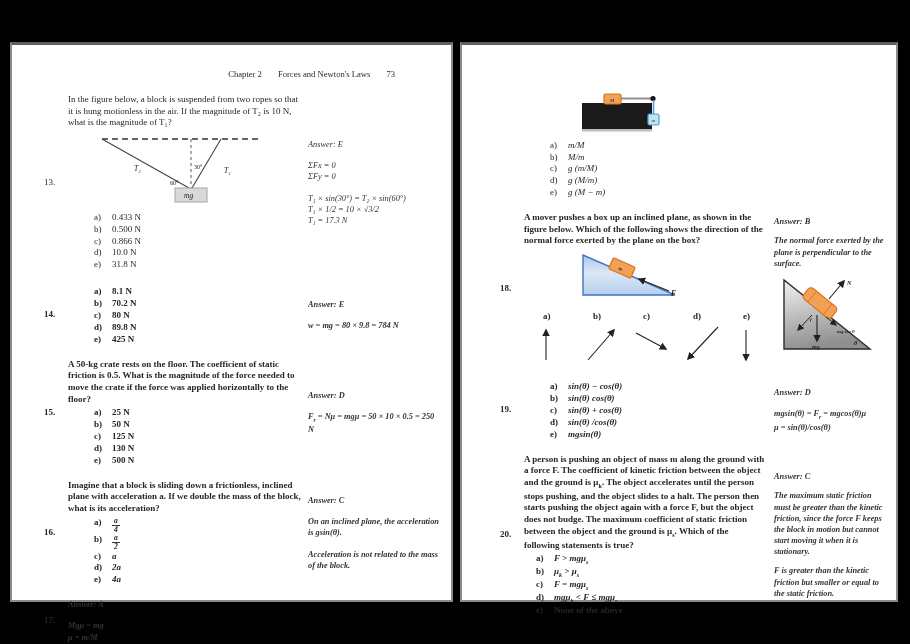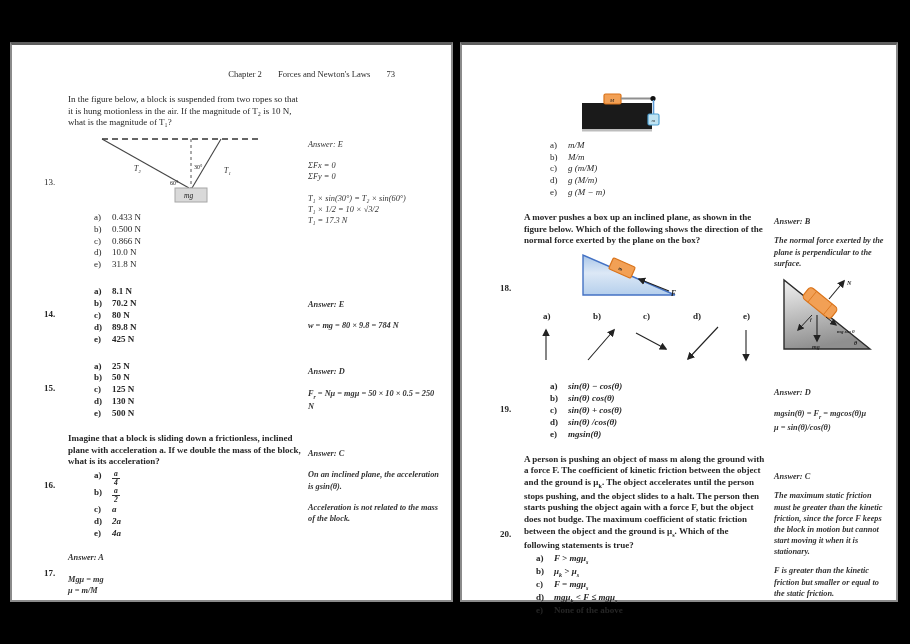--- a/index.html
+++ b/index.html
@@ -152,20 +152,21 @@
         </div>
         <div class="qa">
           <div>Answer: E</div>
           <div class="wl sp10">w = mg = 80 × 9.8 = 784 N</div>
         </div>
       </div>
 
       <div class="q mt12">
         <div class="qn">15.</div>
         <div class="qb">
+          <div>A 50-kg crate rests on the floor. The coefficient of static friction is 0.5. What is the magnitude of the force needed to move the crate if the force was applied horizontally to the floor?</div>
           <div class="opts">
             <div class="opt">
                 <span class="ol">a)</span>
                 <span>25 N</span>
               </div>
             <div class="opt">
                 <span class="ol">b)</span>
                 <span>50 N</span>
               </div>
             <div class="opt">

